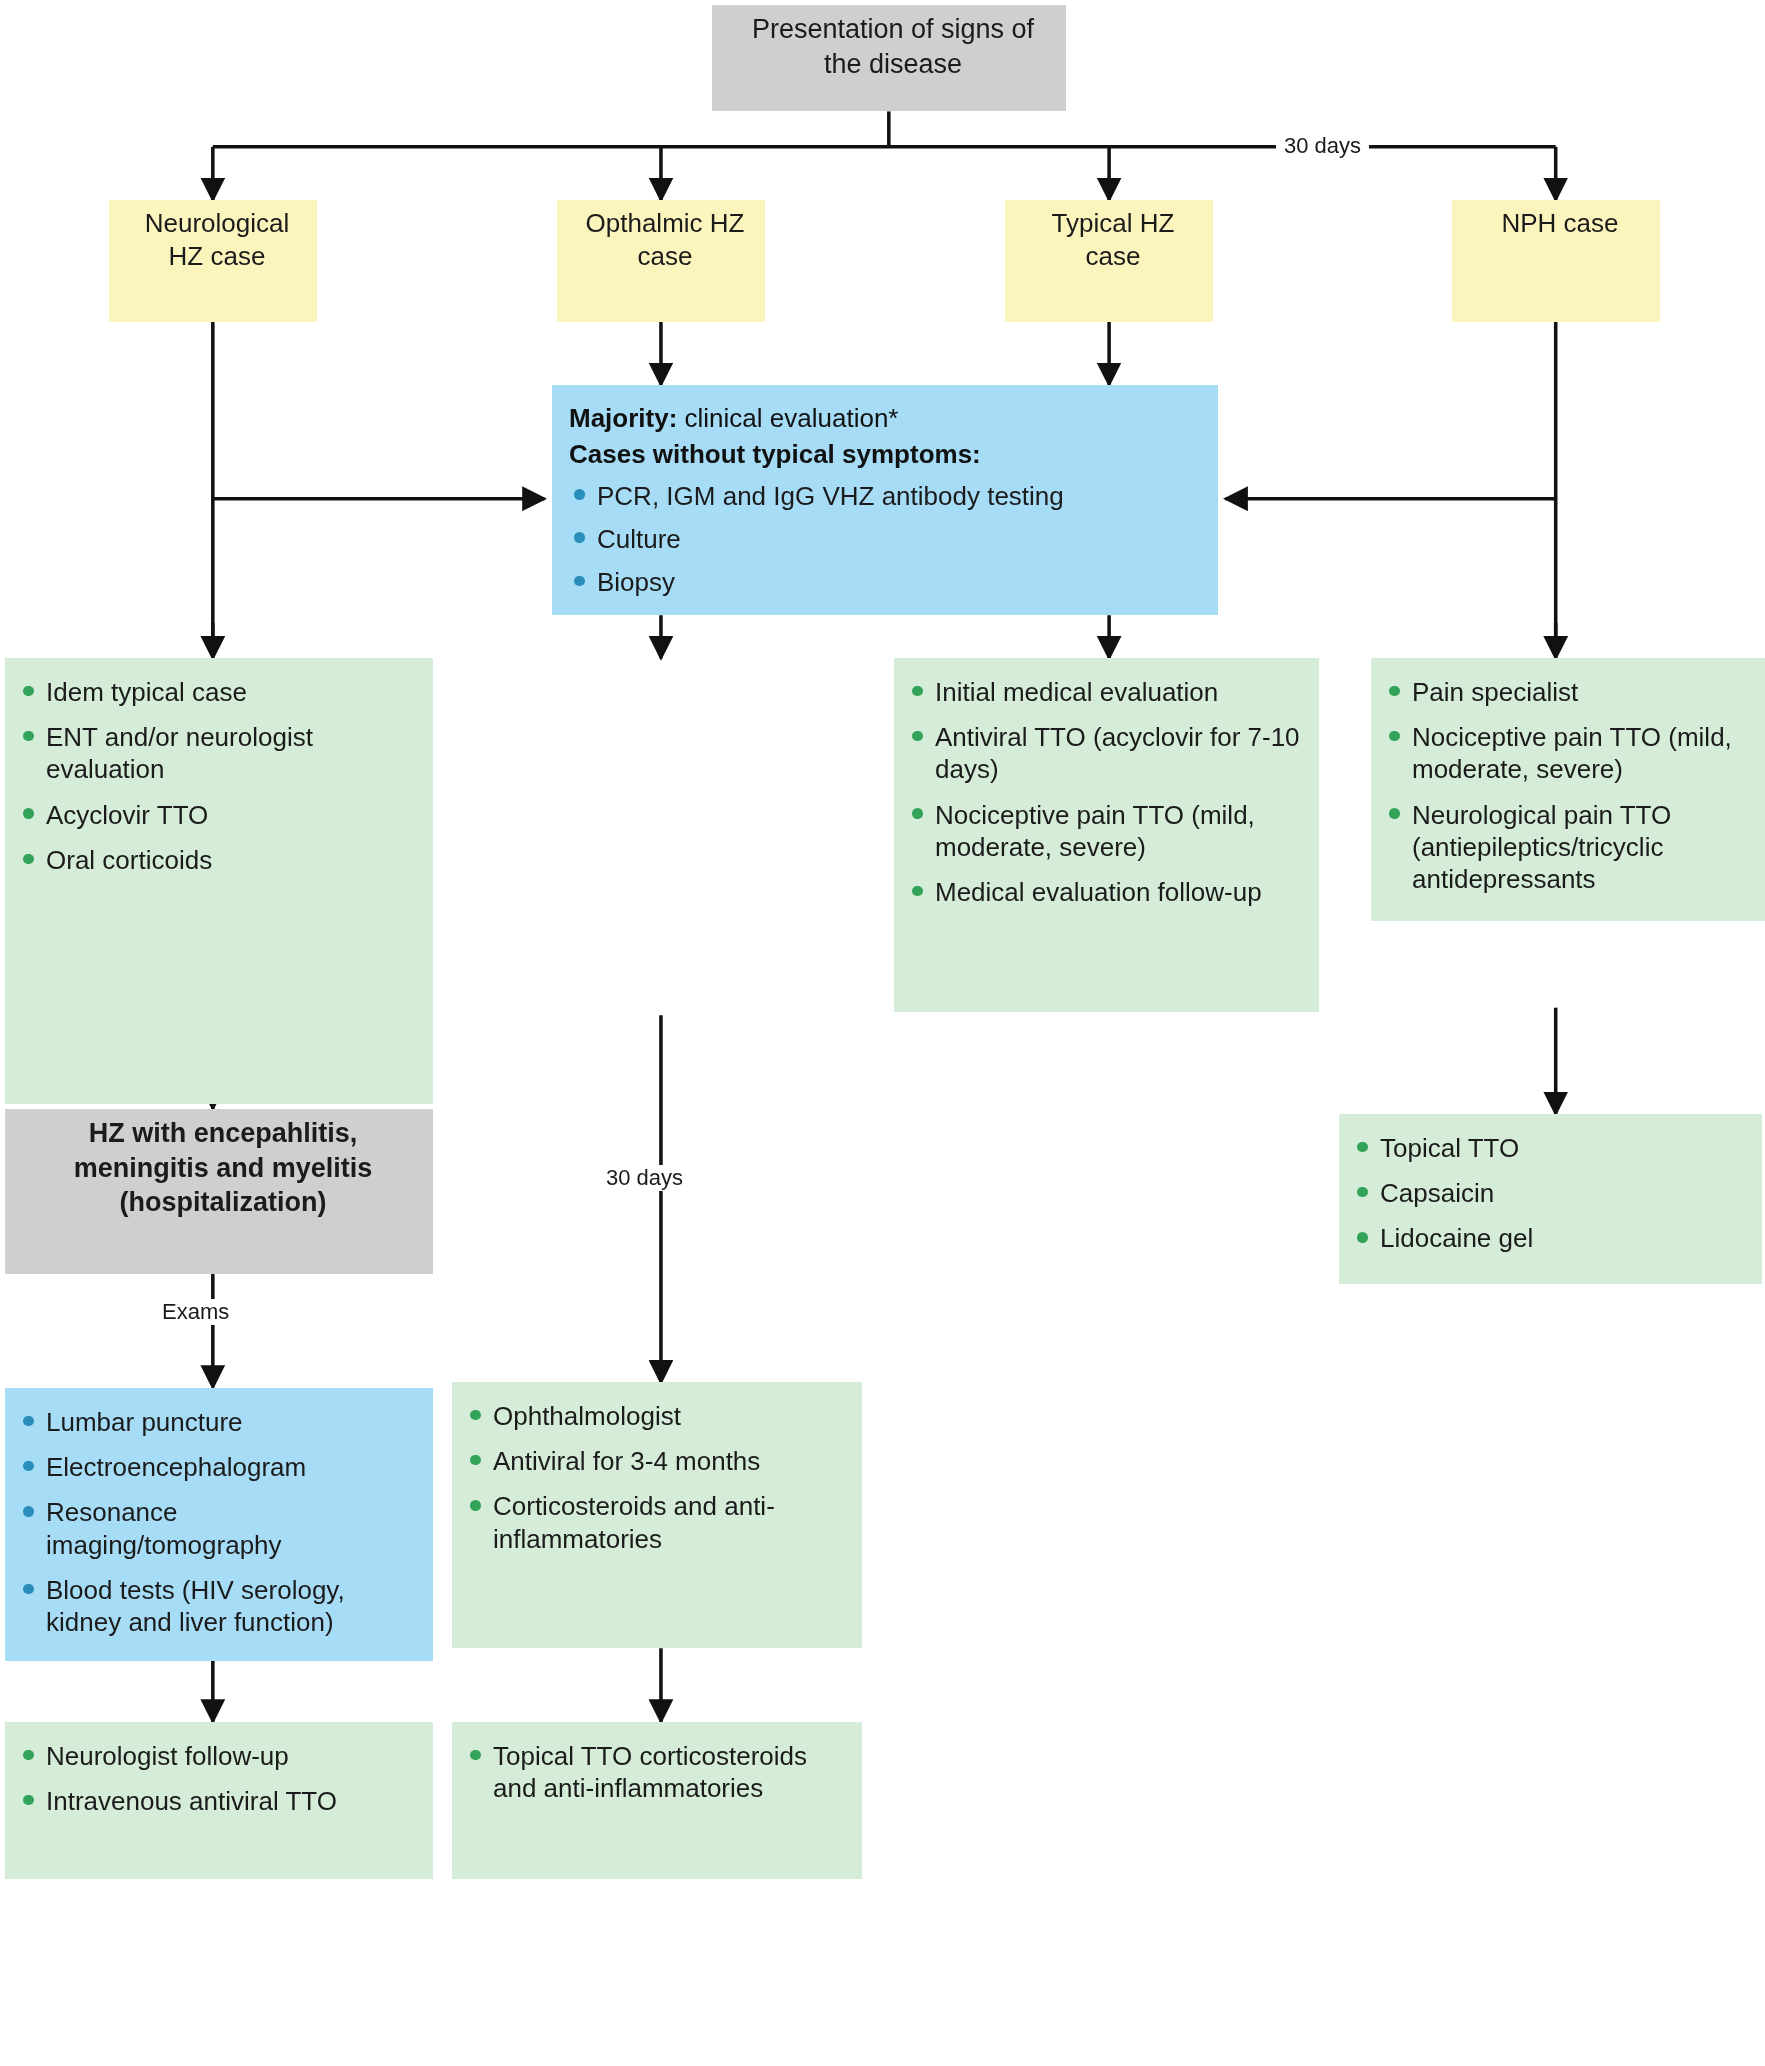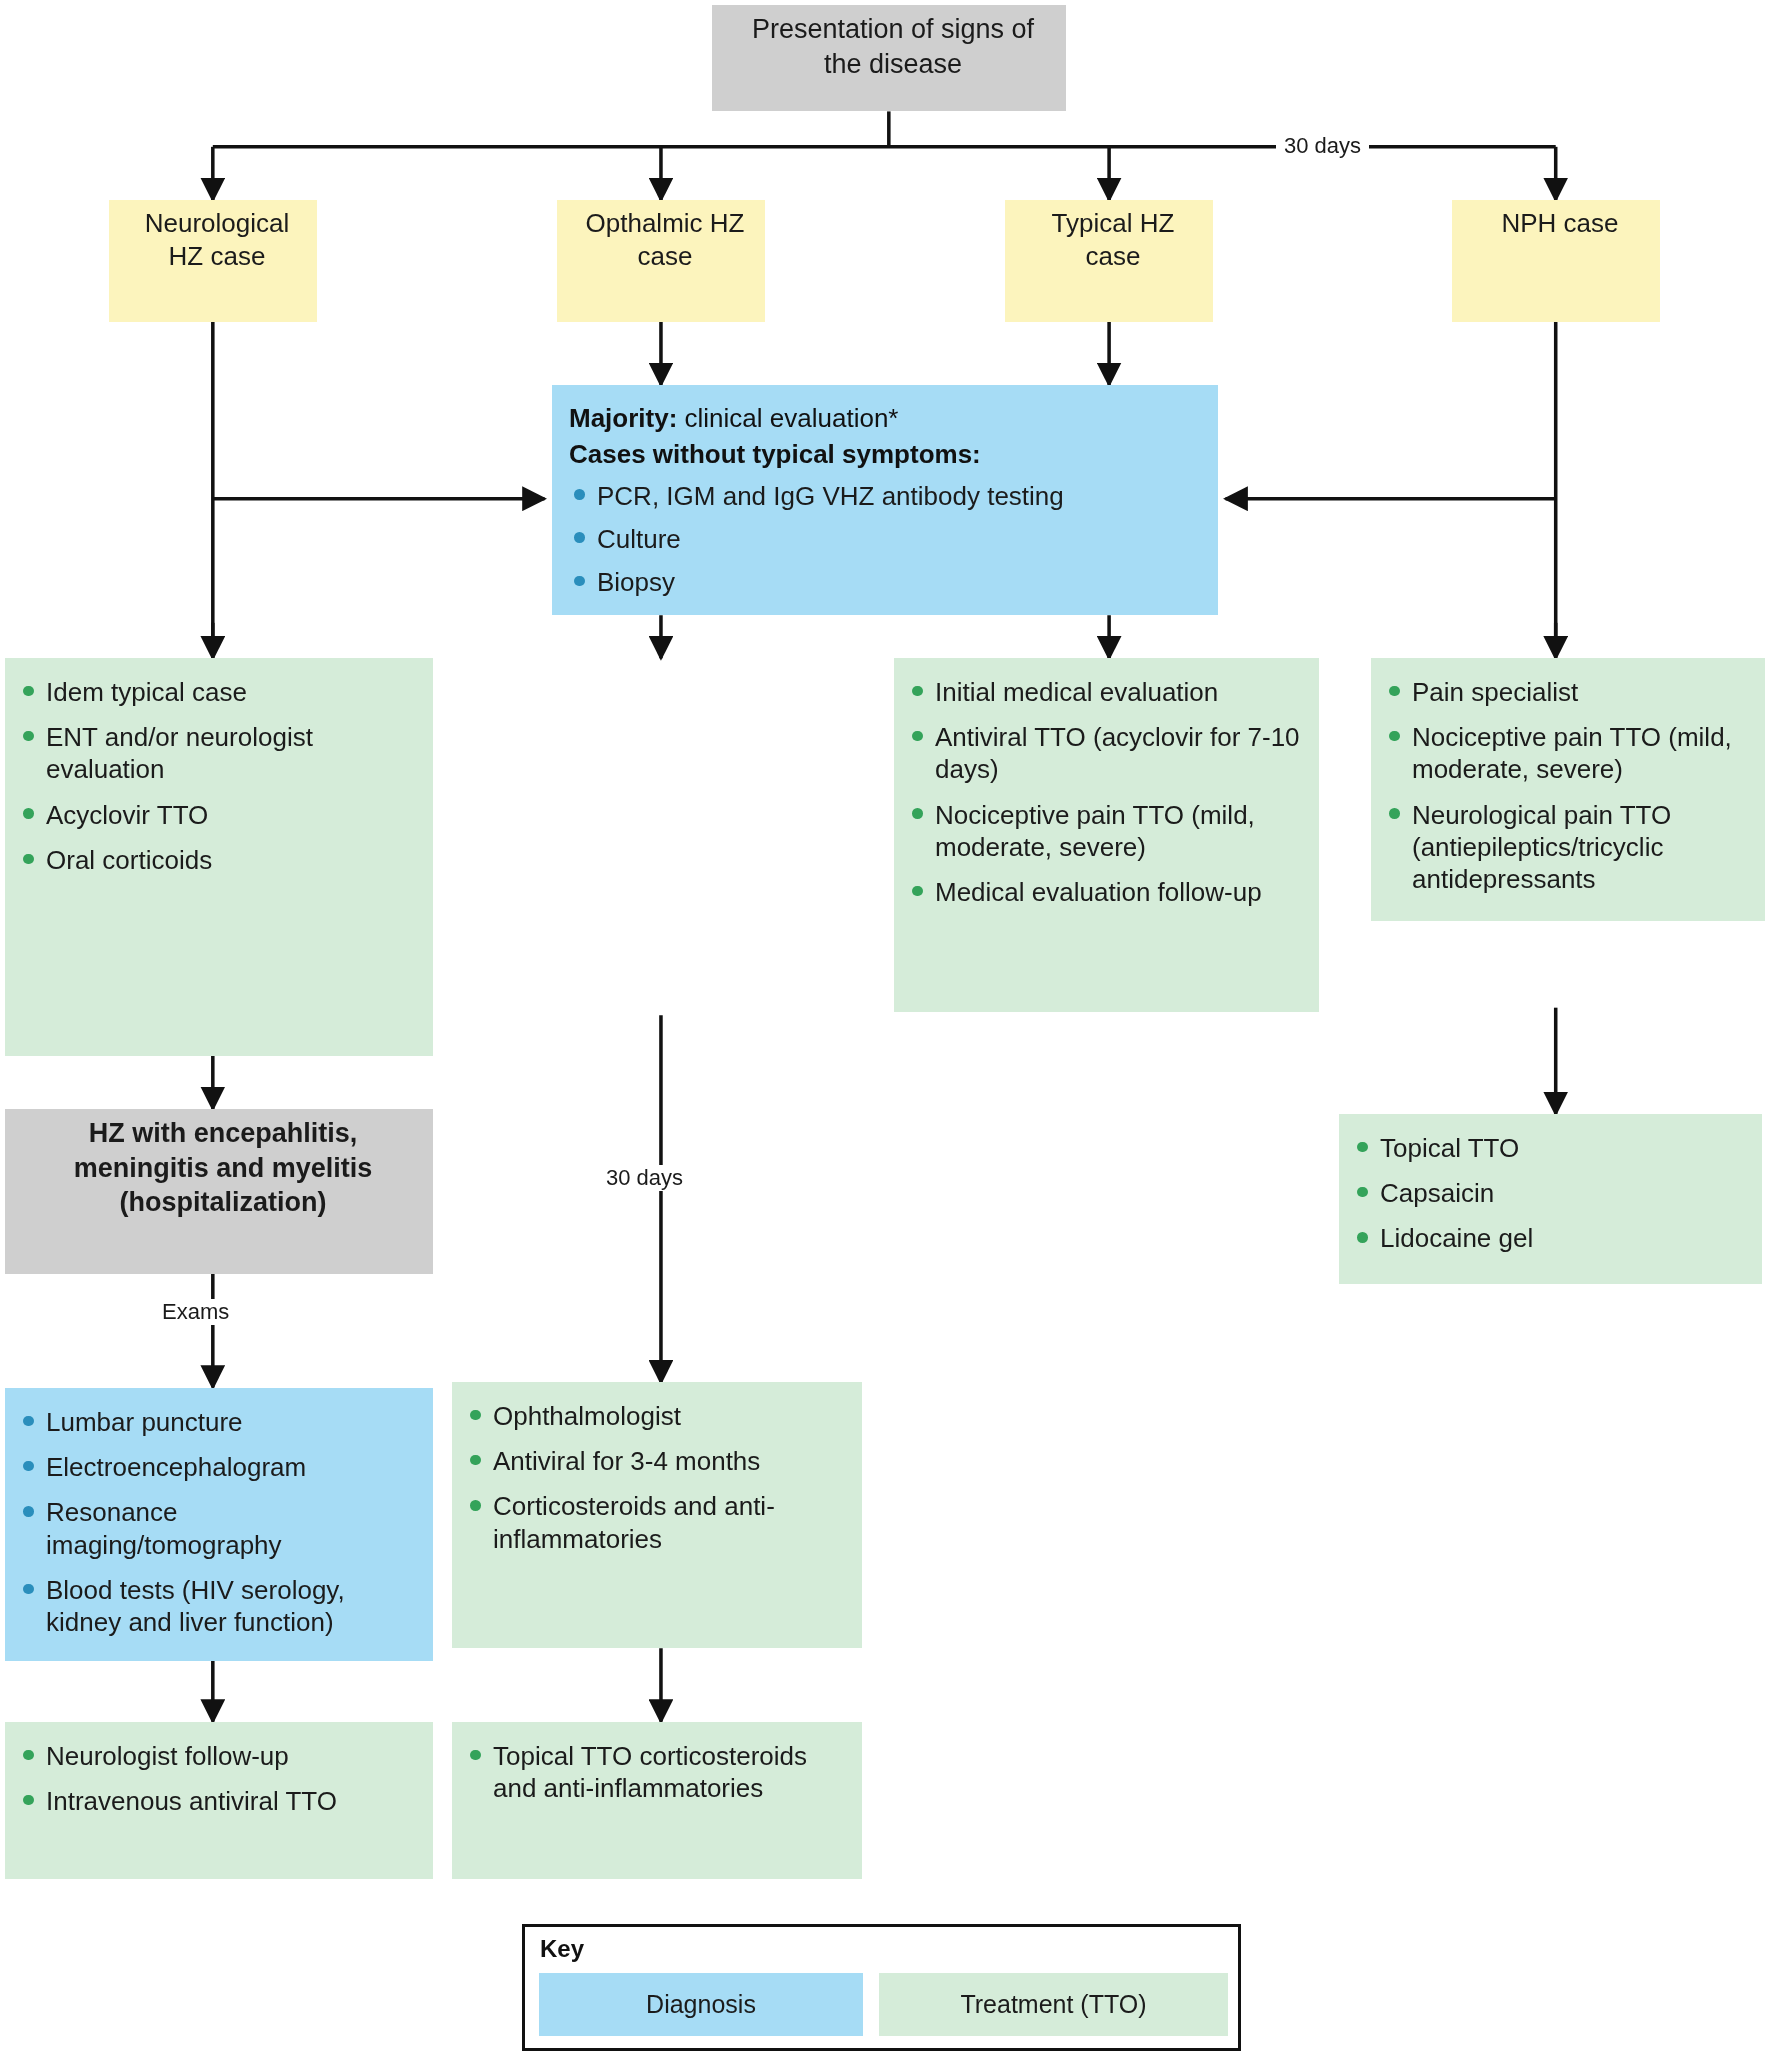--- a/index.html
+++ b/index.html
@@ -162,21 +162,21 @@
       <b>Majority:</b><span> clinical evaluation*</span>
     </p>
     <p class="lead2">Cases without typical symptoms:</p>
     <ul class="items">
       <li><span class="dot"></span><span>PCR, IGM and IgG VHZ antibody testing</span></li>
       <li><span class="dot"></span><span>Culture</span></li>
       <li><span class="dot"></span><span>Biopsy</span></li>
     </ul>
   </div>
 
-  <div class="node green" style="left:5px;top:658px;width:428px;height:398px;">
+  <div class="node green" style="left:5px;top:658px;width:428px;height:446px;">
     <ul class="items">
       <li><span class="dot"></span><span>Idem typical case</span></li>
       <li><span class="dot"></span><span>ENT and/or neurologist evaluation</span></li>
       <li><span class="dot"></span><span>Acyclovir TTO</span></li>
       <li><span class="dot"></span><span>Oral corticoids</span></li>
     </ul>
   </div>
 
 
   <div class="node green" style="left:894px;top:658px;width:425px;height:354px;">
@@ -235,24 +235,15 @@
       <li><span class="dot"></span><span>Intravenous antiviral TTO</span></li>
     </ul>
   </div>
 
   <div class="node green" style="left:452px;top:1722px;width:410px;height:157px;">
     <ul class="items">
       <li><span class="dot"></span><span>Topical TTO corticosteroids and anti-inflammatories</span></li>
     </ul>
   </div>
 
-  <div id="key">
-    <div class="key-title">Key</div>
-    <div class="swatch sw-diag">
-      <span>Diagnosis</span>
-    </div>
-    <div class="swatch sw-treat">
-      <span>Treatment (TTO)</span>
-    </div>
-  </div>
 
 </div>
 
 
 </body></html>

